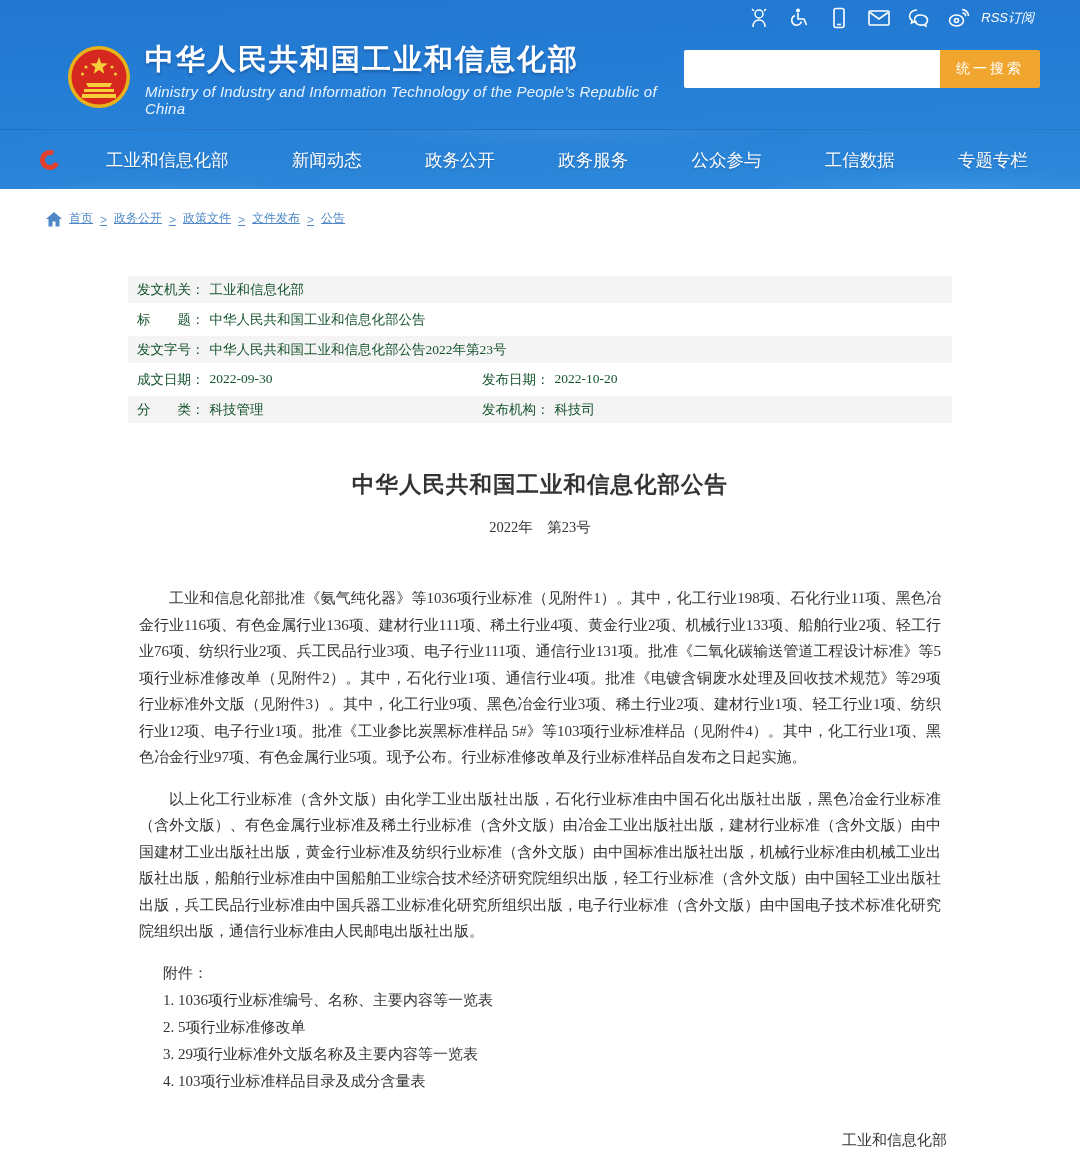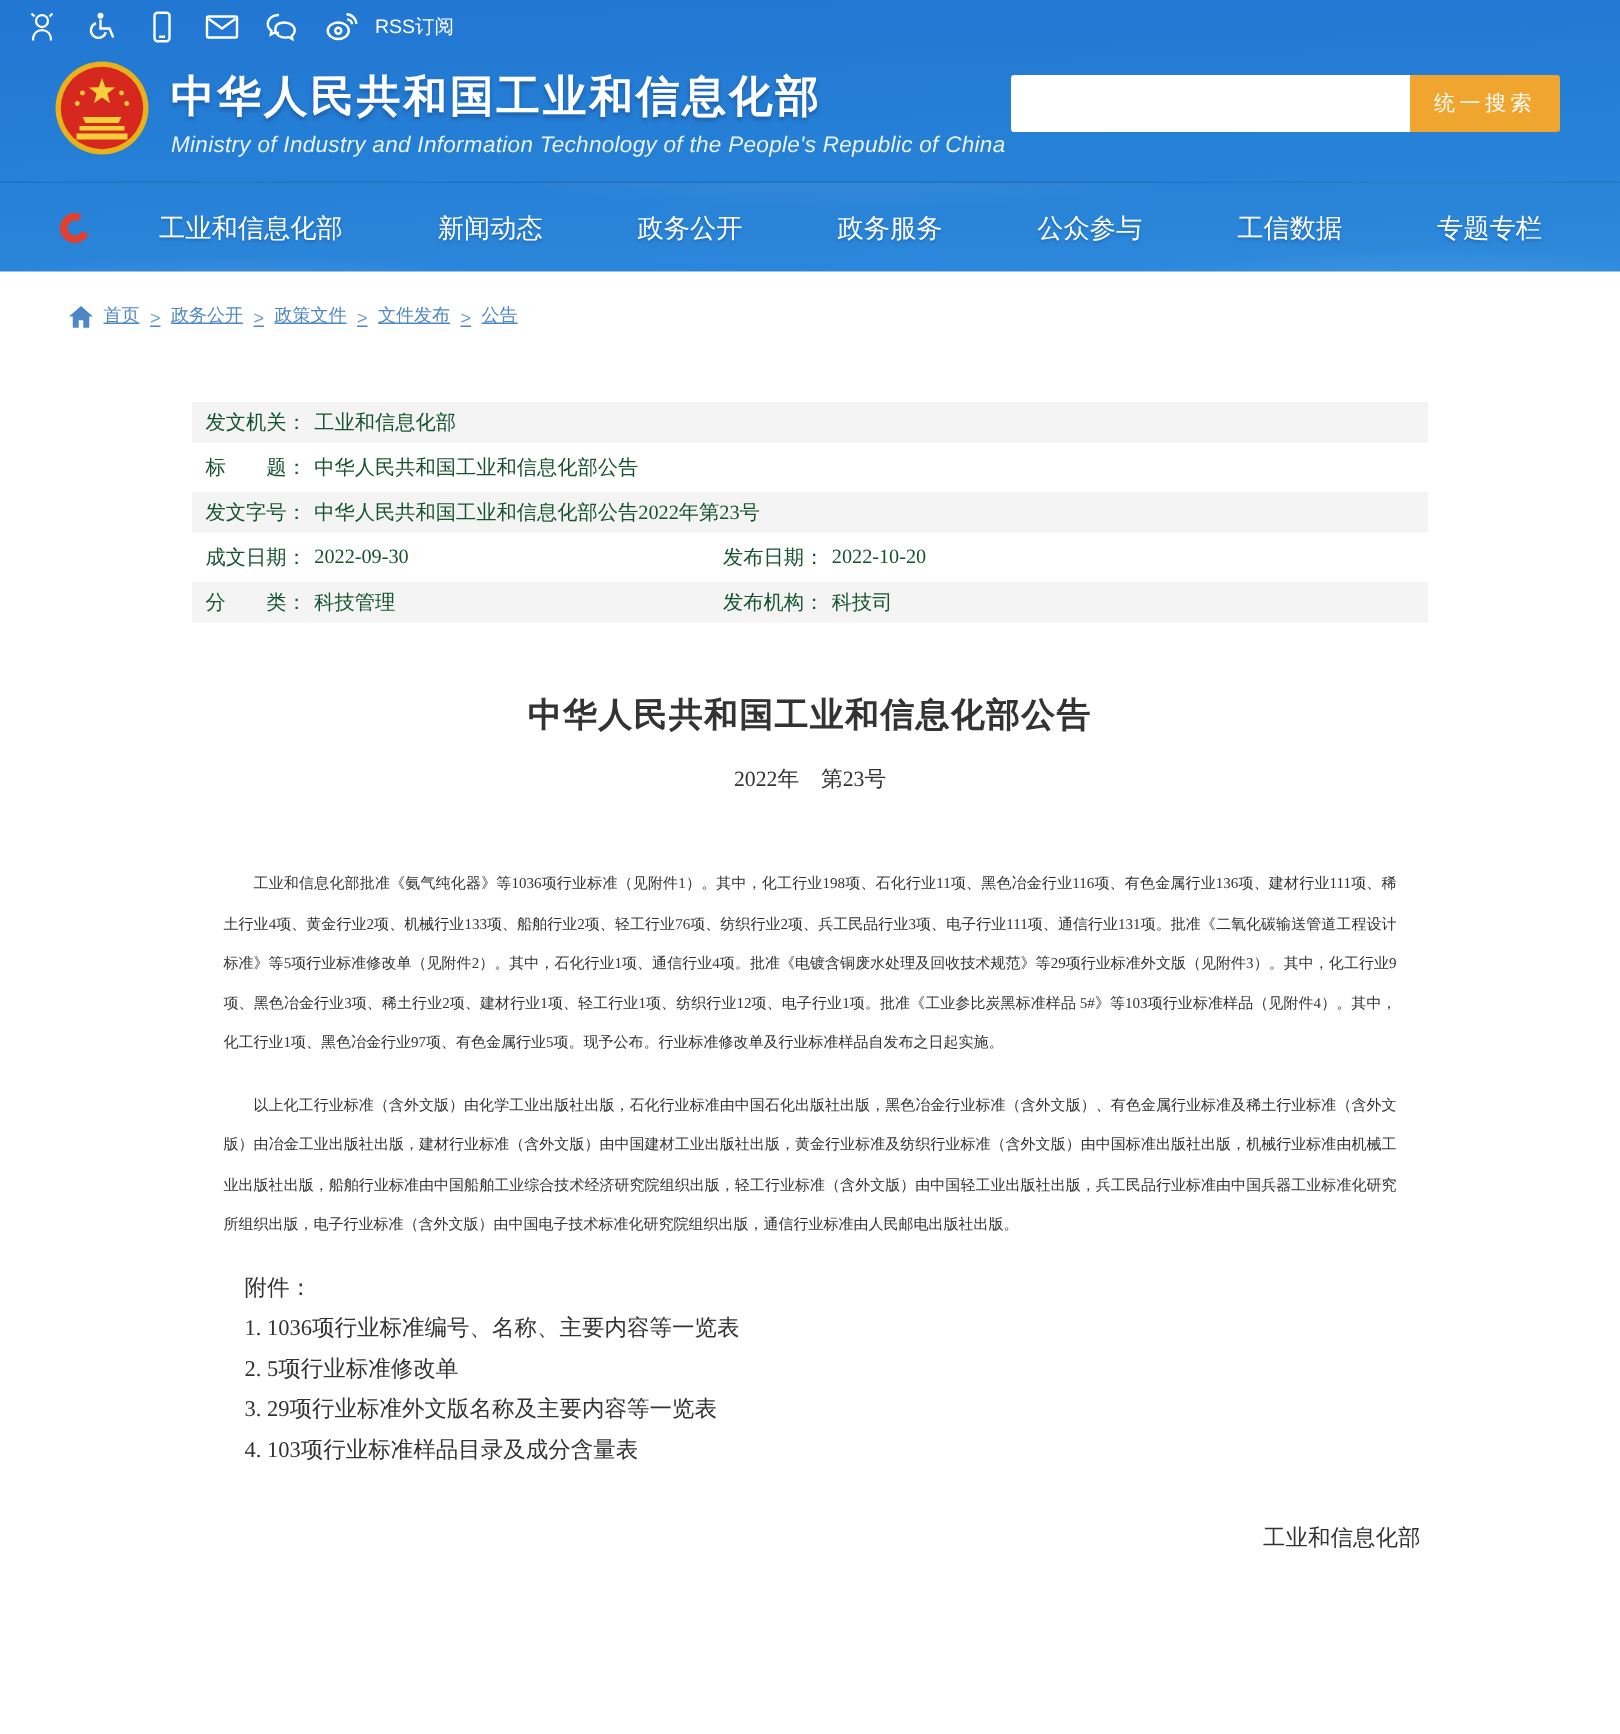--- a/index.html
+++ b/index.html
@@ -2,25 +2,25 @@
 <html><head>
 <meta charset="utf-8">
 <style>
   * { box-sizing: border-box; }
   html,body { margin:0; padding:0; background:#fff; }
   body { width:1080px; margin:0 auto; font-family:"Liberation Sans",sans-serif; }
   .page { width:1080px; background:#fff; }
 
   
   .masthead { background:linear-gradient(178deg,#2176d1 0%,#2680d6 55%,#2d89db 100%); }
-  .topbar { height:36px; display:flex; align-items:center; padding-right:46px; }
+  .topbar { height:36px; display:flex; justify-content:flex-end; align-items:center; padding-right:46px;font-style:italic; }
   .tbicon { width:24px; height:24px; margin-left:16px; display:inline-flex; align-items:center; justify-content:center; cursor:pointer; }
   .rss { color:#fff; font-size:13px; margin-left:10px; text-decoration:none; cursor:pointer; }
 
-  .header { display:flex; justify-content:space-between; padding:4px 40px 12px 36px; }
+  .header { display:flex; justify-content:space-between; padding:4px 40px 12px 67px; }
   .brand { display:flex; align-items:center; gap:14px; }
   .brand-text { }
   .site-title { font-size:29px; color:#fff; font-weight:bold; letter-spacing:2px; text-shadow:0 2px 3px rgba(0,20,70,.3); }
   .site-subtitle { font-size:15px; color:#e8f3ff; margin-top:3px; letter-spacing:.2px;font-style:italic; }
 
   .header-right { width:366px; padding-top:10px; }
   .searchbar { display:flex; height:38px; }
   .searchbar input { flex:1; border:none; outline:none; border-radius:2px 0 0 2px; padding:0 8px; font-size:14px; }
   .search-btn { width:100px; background:#f0a62e; color:#fff; border:none; font-size:14px; letter-spacing:3px; cursor:pointer; border-radius:0 2px 2px 0; }
   .quick-links { display:flex; justify-content:space-between; margin-top:10px; padding-right:60px; }
@@ -50,21 +50,21 @@
   .meta-row .meta-cell:only-child { flex:1 1 auto; }
   .meta-cell + .meta-cell { flex:1 1 auto; }
   .meta-label { white-space:pre; margin-right:5px; }
   .meta-value { white-space:pre; }
 
   
   .document { margin:0 133px; font-family:"Liberation Serif",serif; color:#333; }
   .doc-title { text-align:center; font-size:22.5px; font-weight:700; margin:46px 0 0; letter-spacing:1px; }
   .doc-number { text-align:center; font-size:14.5px; margin-top:18px; }
   .doc-body { margin-top:48px; }
-  .body-para { font-size:10px; line-height:26.5px; text-align:justify; text-indent:2em; margin:0 16px 15px; }
+  .body-para { font-size:15px; line-height:26.5px; text-align:justify; text-indent:2em; margin:0 6px 15px; }
   .attachments { font-size:15px; line-height:27px; margin-top:14px; padding-left:2em; }
   .signature { margin-top:30px; text-align:right; font-size:15px; line-height:30px; }
 </style>
 </head>
 <body>
 
 <div class="page">
 
   <div class="masthead">
 

